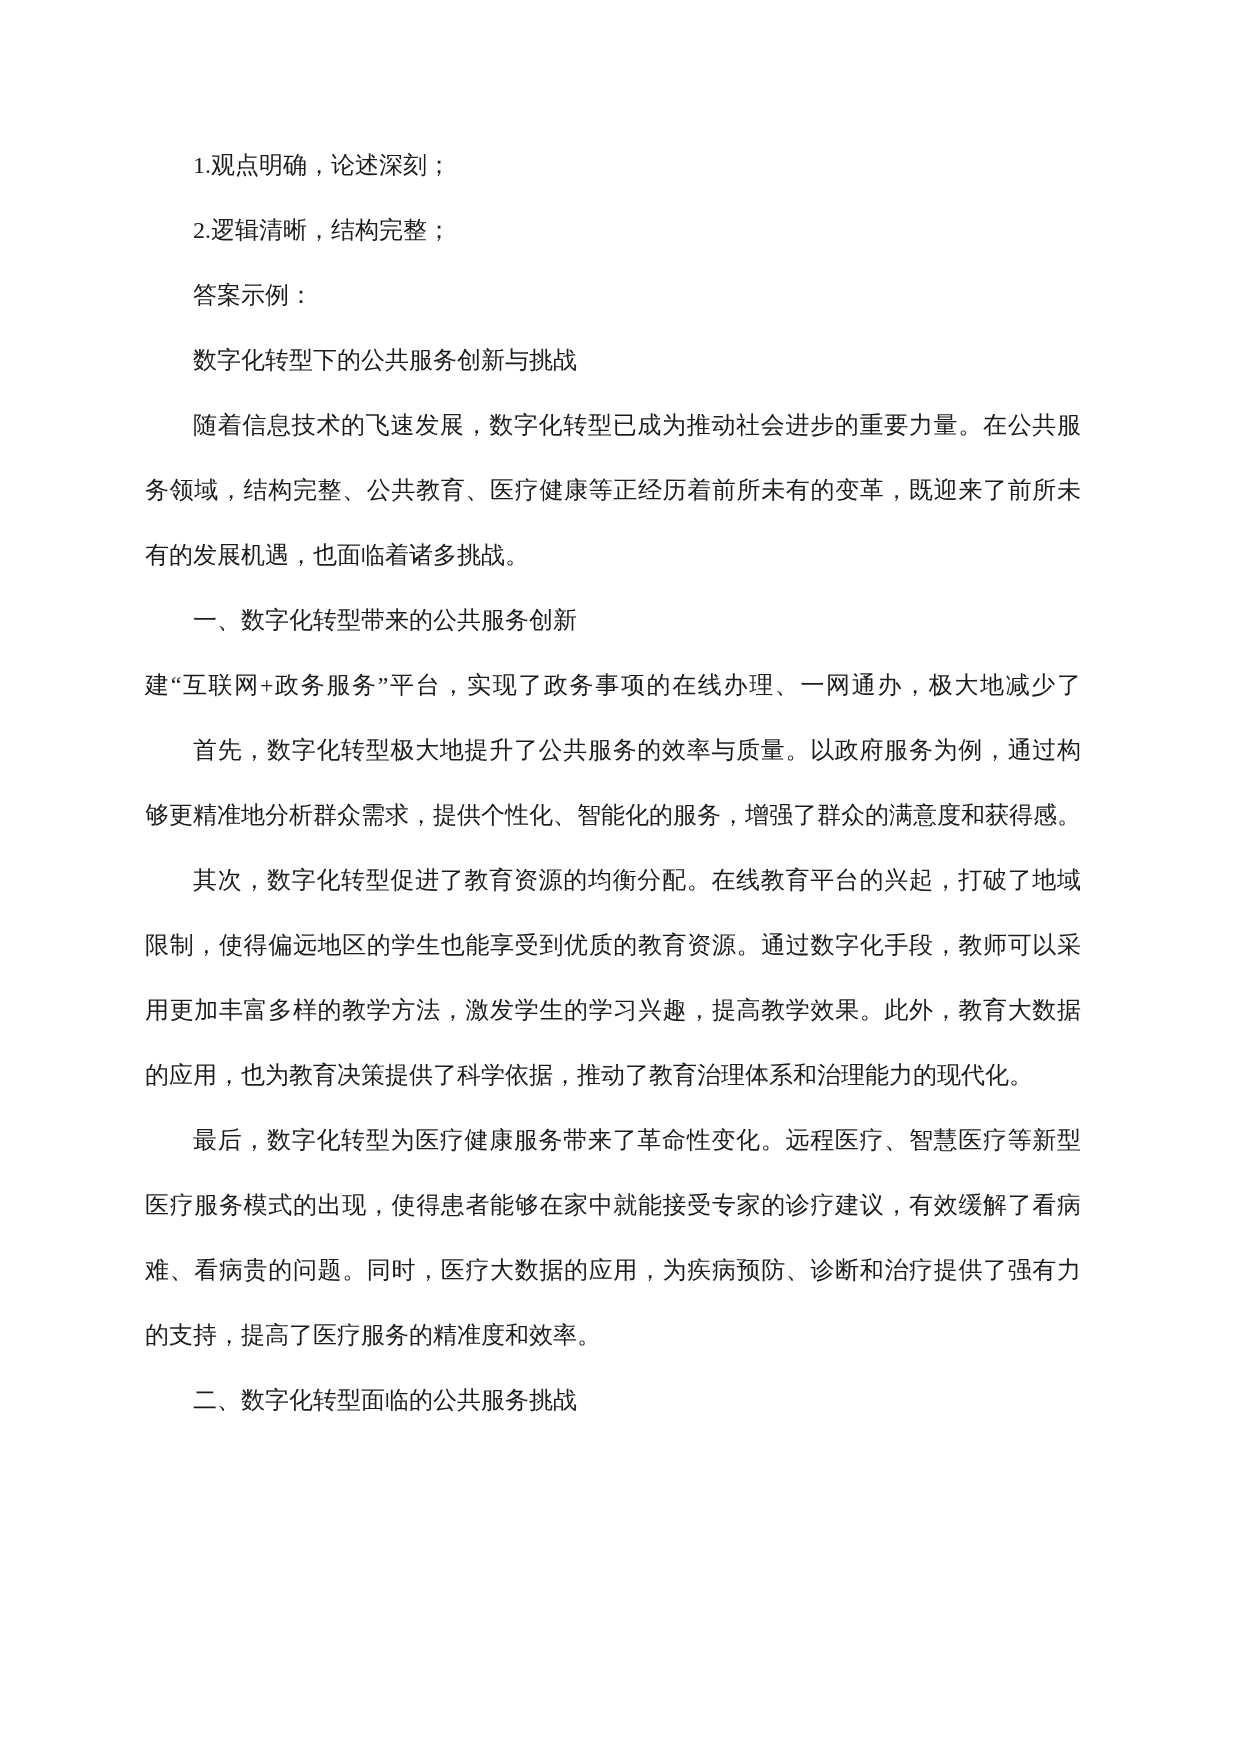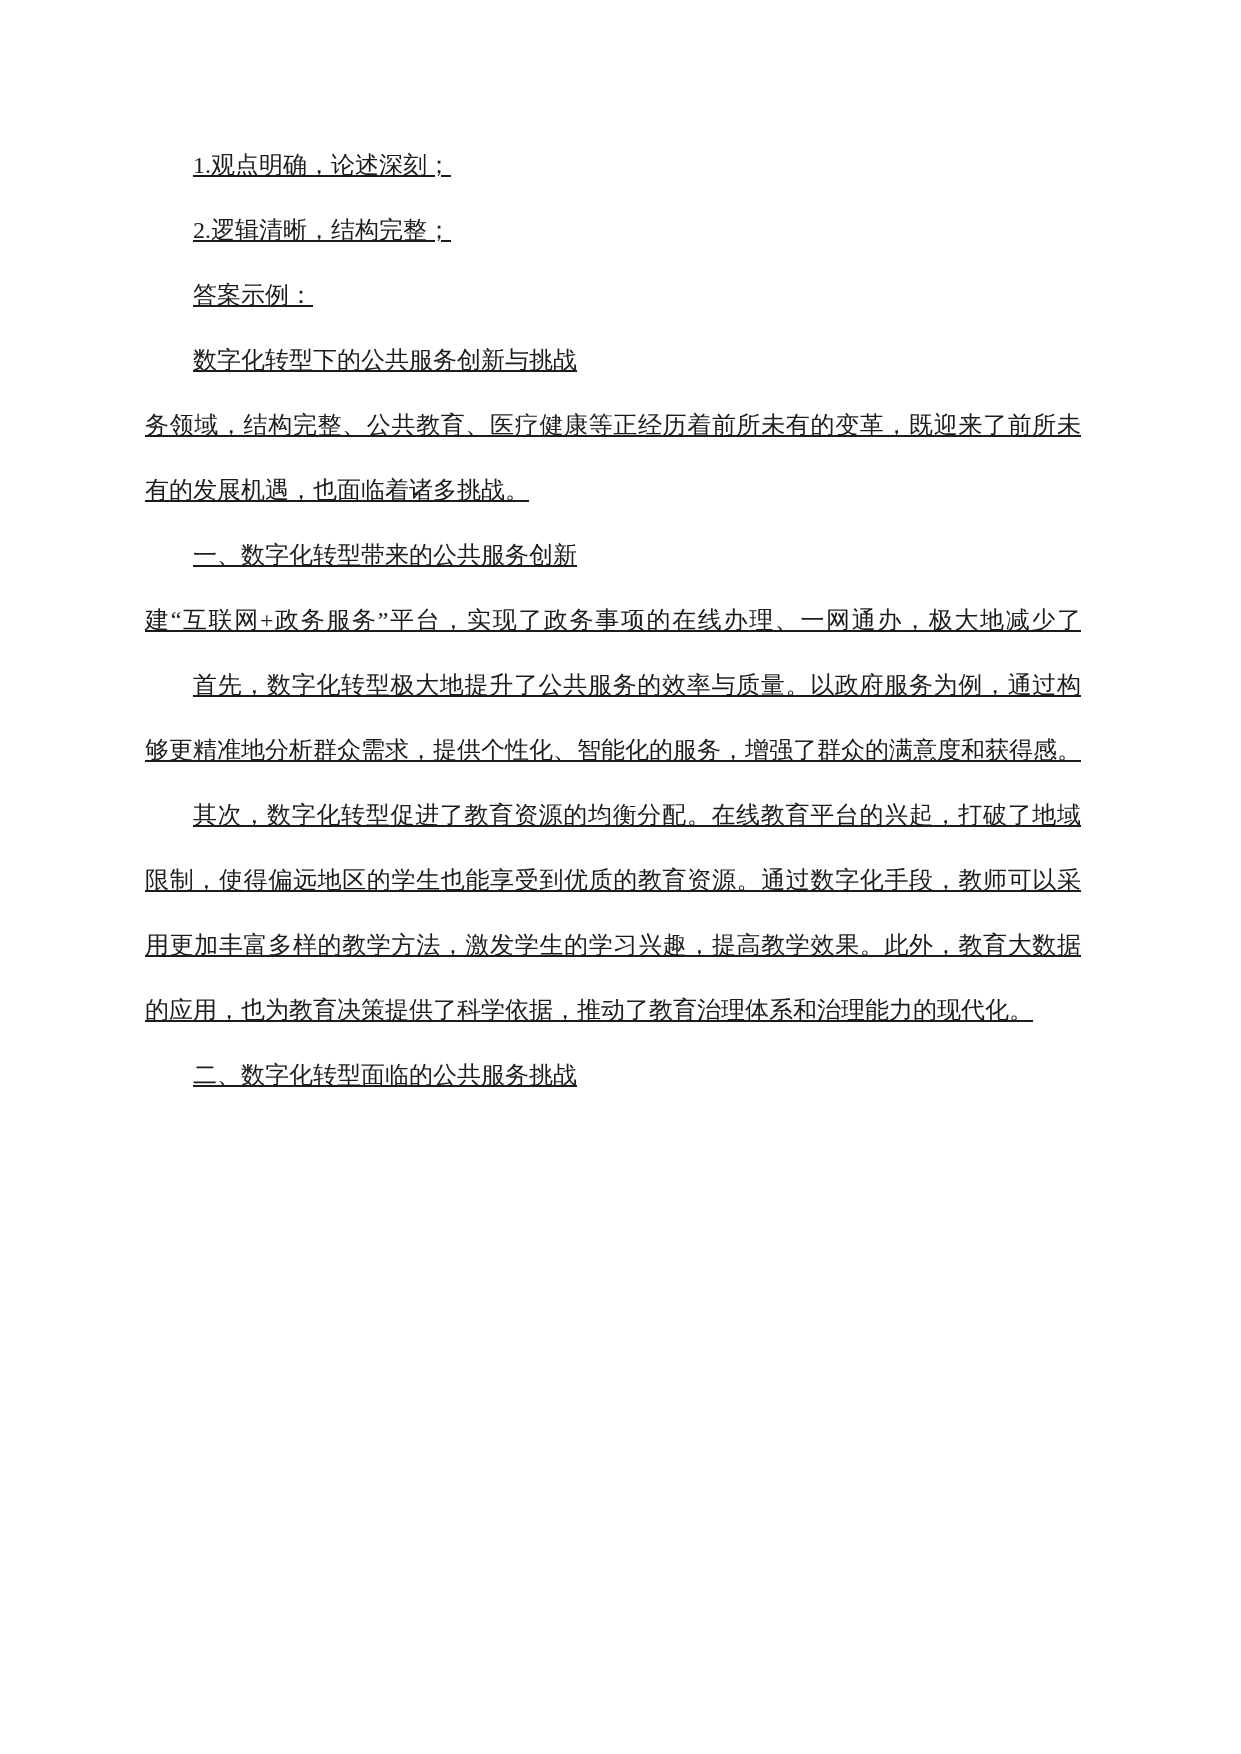--- a/index.html
+++ b/index.html
@@ -15,21 +15,20 @@
     background: #ffffff;
     color: #1c1c1c;
     font-family: "Liberation Serif", "DejaVu Serif", serif;
     font-size: 24px;
     padding: 133px 0 0 145px;
     overflow: hidden;
   }
   .para {
     margin: 0;
     padding: 0;
-    text-decoration: underline;
   }
   .ln {
     width: 936px;
     height: 65px;
     line-height: 65px;
     white-space: nowrap;
     text-align: left;
     letter-spacing: 0;
   }
   .ln.indent {
@@ -56,20 +55,21 @@
 
   <div class="para">
     <div class="ln indent">答案示例：</div>
   </div>
 
   <div class="para">
     <div class="ln indent">数字化转型下的公共服务创新与挑战</div>
   </div>
 
   <div class="para">
+    <div class="ln indent fill">随着信息技术的飞速发展，数字化转型已成为推动社会进步的重要力量。在公共服</div>
     <div class="ln fill">务领域，结构完整、公共教育、医疗健康等正经历着前所未有的变革，既迎来了前所未</div>
     <div class="ln">有的发展机遇，也面临着诸多挑战。</div>
   </div>
 
   <div class="para">
     <div class="ln indent">一、数字化转型带来的公共服务创新</div>
   </div>
 
   <div class="para">
     <div class="ln fill">建“互联网+政务服务”平台，实现了政务事项的在线办理、一网通办，极大地减少了</div>
@@ -77,18 +77,24 @@
     <div class="ln">够更精准地分析群众需求，提供个性化、智能化的服务，增强了群众的满意度和获得感。</div>
   </div>
 
   <div class="para">
     <div class="ln indent fill">其次，数字化转型促进了教育资源的均衡分配。在线教育平台的兴起，打破了地域</div>
     <div class="ln fill">限制，使得偏远地区的学生也能享受到优质的教育资源。通过数字化手段，教师可以采</div>
     <div class="ln fill">用更加丰富多样的教学方法，激发学生的学习兴趣，提高教学效果。此外，教育大数据</div>
     <div class="ln">的应用，也为教育决策提供了科学依据，推动了教育治理体系和治理能力的现代化。</div>
   </div>
 
+  <div class="para">
+    <div class="ln indent fill">最后，数字化转型为医疗健康服务带来了革命性变化。远程医疗、智慧医疗等新型</div>
+    <div class="ln fill">医疗服务模式的出现，使得患者能够在家中就能接受专家的诊疗建议，有效缓解了看病</div>
+    <div class="ln fill">难、看病贵的问题。同时，医疗大数据的应用，为疾病预防、诊断和治疗提供了强有力</div>
+    <div class="ln">的支持，提高了医疗服务的精准度和效率。</div>
+  </div>
 
   <div class="para">
     <div class="ln indent">二、数字化转型面临的公共服务挑战</div>
   </div>
 
 </div>
 
 </body></html>

